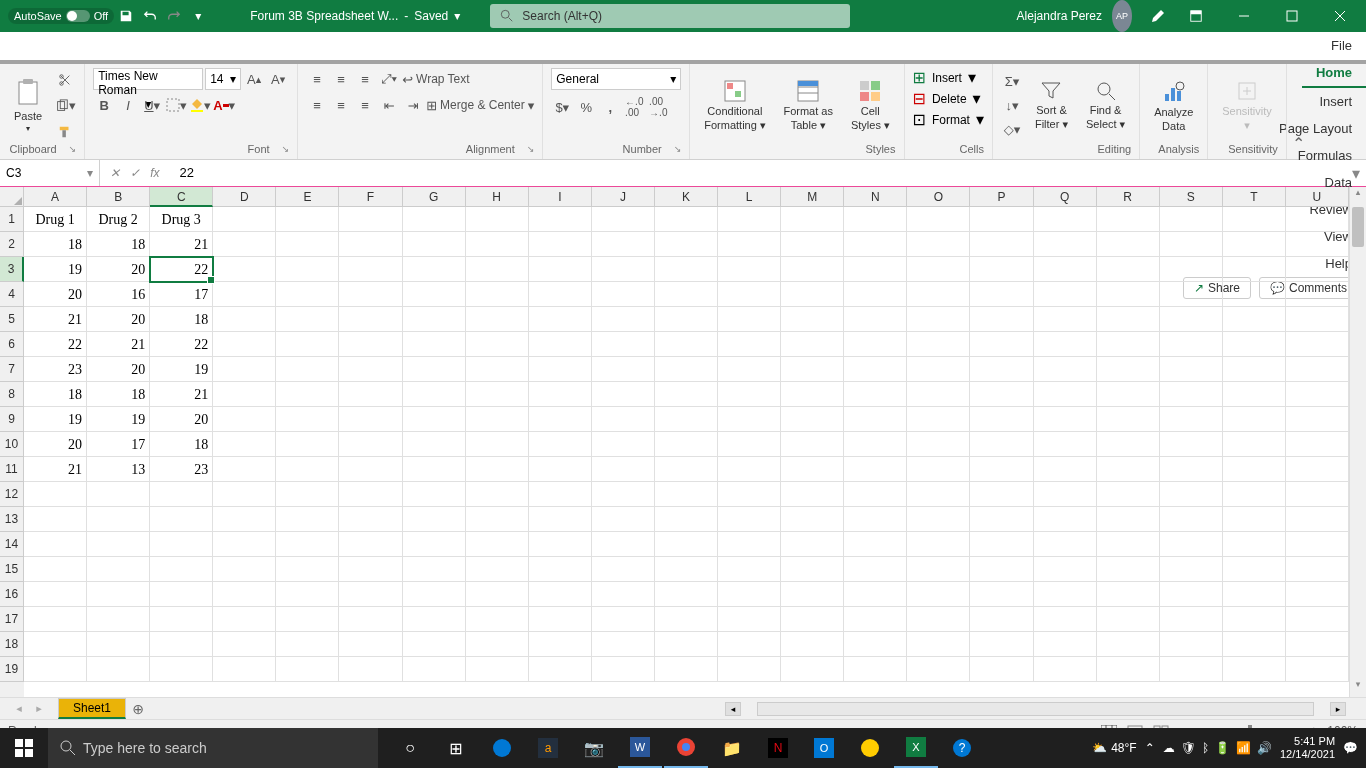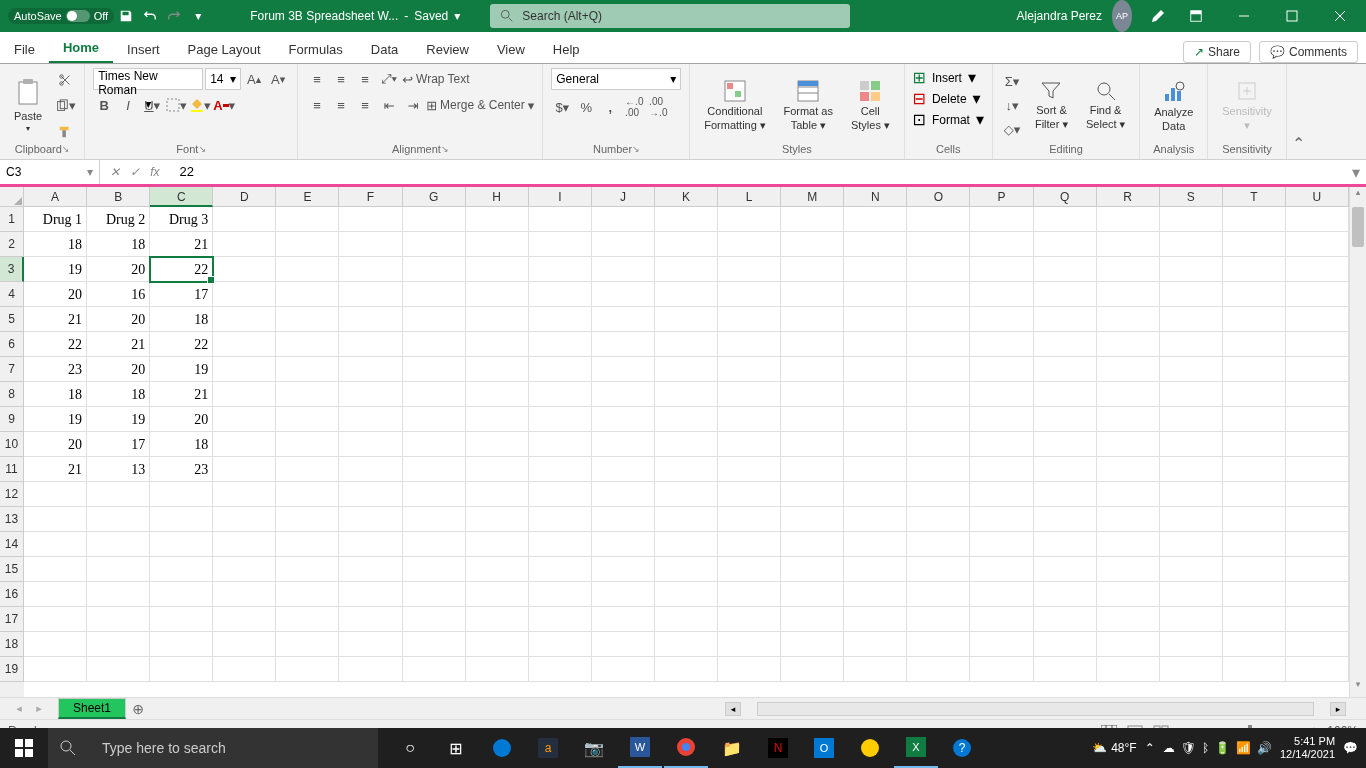--- a/index.html
+++ b/index.html
@@ -12,91 +12,91 @@
 .toggle-switch { width: 24px; height: 12px; background: rgba(255,255,255,0.3); border-radius: 6px; position: relative; }
 .toggle-switch::after { content:''; position:absolute; width:10px; height:10px; background:#fff; border-radius:50%; top:1px; left:1px; }
 .titlebar .icon-btn { width: 24px; height: 24px; display: flex; align-items: center; justify-content: center; color: #fff; cursor: pointer; }
 .doc-title { margin-left: 40px; display: flex; align-items: center; gap: 6px; }
 .search-box { margin-left: 30px; background: rgba(255,255,255,0.6); height: 24px; width: 360px; border-radius: 3px; display: flex; align-items: center; padding: 0 10px; color: #333; gap: 8px; }
 .titlebar-right { margin-left: auto; display: flex; align-items: center; gap: 4px; padding-right: 4px; }
 .user-badge { width: 20px; height: 32px; background: #7b8794; border-radius: 50%; display: flex; align-items: center; justify-content: center; font-size: 9px; color: #fff; }
 .win-btn { width: 44px; height: 32px; display: flex; align-items: center; justify-content: center; cursor: pointer; }
 
 
-.ribbon-tabs { height: 32px; background: #fff; display: flex; align-items: flex-end; border-bottom: 1px solid #a3a3a3; }
+.ribbon-tabs { height: 32px; background: #fff; display: flex; align-items: flex-end; padding-left: 8px; border-bottom: 4px solid #a3a3a3; flex-direction: column; }
 .ribbon-tab { padding: 6px 14px; font-size: 13px; cursor: pointer; color: #333; }
 .ribbon-tab.active { color: #107c41; border-bottom: 2px solid #107c41; font-weight: 600; }
 .ribbon-tabs-right { margin-left: auto; display: flex; gap: 8px; padding-right: 8px; align-items: center; }
 .share-btn, .comments-btn { border: 1px solid #ccc; padding: 3px 10px; font-size: 12px; border-radius: 3px; display: flex; align-items: center; gap: 4px; cursor: pointer; color: #333; }
 
 
 .ribbon { height: 96px; background: #f3f3f3; display: flex; border-bottom: 1px solid #d0d0d0; }
 .ribbon-group { border-right: 1px solid #e0e0e0; padding: 4px 8px 2px 8px; display: flex; flex-direction: column; justify-content: space-between; }
-.ribbon-group-label { text-align: center; font-size: 11px; color: #666; padding-bottom: 2px; display: flex; justify-content: center; align-items: center; gap: 0; }
+.ribbon-group-label { text-align: center; font-size: 11px; color: #666; padding-bottom: 2px; display: flex; justify-content: flex-end; align-items: center; gap: 12px; }
 .dialog-launcher { font-size: 9px; color: #888; cursor: pointer; }
 .ribbon-controls { display: flex; align-items: center; flex: 1; gap: 6px; }
 .big-btn { display: flex; flex-direction: column; align-items: center; justify-content: center; padding: 2px 6px; cursor: pointer; font-size: 11px; color: #333; gap: 2px; }
 .big-btn .big-icon { font-size: 24px; }
 .small-btn { width: 22px; height: 22px; display: flex; align-items: center; justify-content: center; cursor: pointer; font-size: 13px; color: #555; }
 .font-name { border: 1px solid #ccc; background: #fff; height: 22px; width: 110px; font-size: 12px; padding: 0 4px; display: flex; align-items: center; justify-content: space-between; flex-direction: column; }
 .font-size { border: 1px solid #ccc; background: #fff; height: 22px; width: 36px; font-size: 12px; padding: 0 4px; display: flex; align-items: center; justify-content: space-between; }
 .btn-row { display: flex; gap: 2px; }
 .number-format { border: 1px solid #ccc; background: #fff; height: 22px; width: 130px; font-size: 12px; padding: 0 4px; display: flex; align-items: center; justify-content: space-between; }
 .disabled { color: #bbb; }
 .collapse-ribbon { width: 24px; display: flex; align-items: flex-end; justify-content: center; padding-bottom: 6px; cursor: pointer; color: #666; }
 
 
-.formula-row { height: 27px; border-bottom: 3px solid #ec4899; display: flex; align-items: center; background: #fff; }
+.formula-row { height: 27px; border-bottom: 1px solid #ec4899; display: flex; align-items: center; background: #fff; }
 .name-box { width: 100px; height: 100%; border-right: 1px solid #d0d0d0; display: flex; align-items: center; padding: 0 6px; font-size: 12px; justify-content: space-between; }
 .fx-box { display: flex; align-items: center; gap: 10px; padding: 0 10px; height: 100%; border-right: none; }
 .fx-icon { font-style: italic; color: #888; font-size: 12px; cursor: pointer; }
 .formula-input { flex: 1; padding: 0 10px; font-size: 13px; font-family: 'Times New Roman', serif; }
 .formula-expand { width: 20px; text-align: center; color: #888; cursor: pointer; }
 
 
 .grid-container { position: relative; height: 510px; display: flex; }
 .corner { width: 24px; height: 20px; background: #f0f0f0; border-right: 1px solid #ccc; border-bottom: 1px solid #ccc; position: absolute; top: 0; left: 0; z-index: 3; display:flex; align-items:flex-end; justify-content:flex-end; padding:1px;}
 .corner::after { content:''; border-left:8px solid transparent; border-bottom:8px solid #b0b0b0; }
 .col-headers { position: absolute; top: 0; left: 24px; right: 17px; height: 20px; background: #f0f0f0; display: flex; z-index: 2; }
 .col-header { width: 64px; border-right: 1px solid #ccc; border-bottom: 1px solid #ccc; text-align: center; font-size: 12px; color: #333; line-height: 20px; cursor: pointer; }
 .col-header.active { background: #d2e8d4; border-bottom: 2px solid #107c41; }
 .row-headers { position: absolute; top: 20px; left: 0; width: 24px; bottom: 0; background: #f0f0f0; z-index: 2; }
 .row-header { height: 25px; border-right: 1px solid #ccc; border-bottom: 1px solid #ccc; text-align: center; font-size: 12px; color: #333; line-height: 25px; cursor: pointer; }
 .row-header.active { background: #d2e8d4; border-right: 2px solid #107c41; }
 .cells { position: absolute; top: 20px; left: 24px; right: 17px; bottom: 0; }
 .cell-row { display: flex; height: 25px; }
 .cell { width: 64px; border-right: 1px solid #e0e0e0; border-bottom: 1px solid #e0e0e0; font-family: 'Times New Roman', serif; font-size: 14px; padding: 2px 4px; text-align: right; line-height: 21px; }
-.cell.header-cell { text-align: right; }
+.cell.header-cell { text-align: center; }
 .cell.selected { outline: 2px solid #107c41; outline-offset: -1px; position: relative; z-index: 1; }
 .cell.selected::after { content:''; position:absolute; bottom:-3px; right:-3px; width:6px; height:6px; background:#107c41; border:1px solid #fff; }
 .vscroll { position: absolute; top: 0; right: 0; width: 17px; bottom: 0; background: #f0f0f0; border-left: 1px solid #ddd; }
 .vscroll-thumb { position:absolute; top:20px; left:2px; right:2px; height:40px; background:#c0c0c0; border-radius:2px; }
 
 
 .sheet-tabs-row { height: 22px; background: #f0f0f0; display: flex; align-items: center; border-top: 1px solid #ddd; }
 .sheet-nav { display: flex; gap: 2px; padding: 0 10px; }
 .sheet-nav-btn { width: 18px; text-align: center; color: #aaa; cursor: pointer; font-size: 11px; }
-.sheet-tab { background: #22c55e; padding: 2px 14px; font-size: 12px; border: 1px solid #ccc; border-bottom: 2px solid #107c41; cursor: pointer; }
+.sheet-tab { background: #eab308; padding: 2px 14px; font-size: 12px; border: 1px solid #ccc; border-bottom: 2px solid #107c41; cursor: pointer; }
 .add-sheet { width: 24px; text-align: center; color: #666; cursor: pointer; font-size: 14px; }
 .hscroll-area { flex: 1; display:flex; align-items:center; padding: 0 20px; }
 .hscroll-track { flex:1; height:14px; background:#e8e8e8; border:1px solid #ccc; position:relative; margin: 0 16px;}
 .hscroll-btn { width:16px; height:14px; background:#e0e0e0; border:1px solid #ccc; display:flex; align-items:center; justify-content:center; font-size:9px; cursor:pointer; }
 
 
 .status-bar { height: 22px; background: #f0f0f0; border-top: 1px solid #ddd; display: flex; align-items: center; padding: 0 8px; font-size: 12px; color: #555; }
 .status-right { margin-left: auto; display: flex; align-items: center; gap: 10px; }
 .view-btns { display: flex; gap: 2px; }
 .view-btn { width: 24px; height: 18px; display: flex; align-items: center; justify-content: center; cursor: pointer; font-size: 12px; }
 .zoom-slider { width: 100px; height: 4px; background: #ccc; position: relative; }
 .zoom-slider::after { content:''; position:absolute; top:-4px; left:48px; width:4px; height:12px; background:#888; }
 
 
 .taskbar { height: 40px; background: #1f1f1f; display: flex; align-items: center; color: #fff; position: absolute; bottom: 0; left: 0; right: 0; }
 .start-btn { width: 48px; height: 40px; display: flex; align-items: center; justify-content: center; cursor: pointer; }
-.task-search { background: #333; height: 40px; width: 330px; display: flex; align-items: center; padding: 0 12px; gap: 26px; color: #ccc; font-size: 14px; }
+.task-search { background: #333; height: 40px; width: 330px; display: flex; align-items: center; padding: 0 12px; gap: 7px; color: #ccc; font-size: 14px; }
 .task-icons { display: flex; gap: 2px; margin-left: 10px; }
 .task-icon { width: 44px; height: 40px; display: flex; align-items: center; justify-content: center; cursor: pointer; font-size: 16px; }
 .task-icon.active { border-bottom: 2px solid #76b9ed; }
 .systray { margin-left: auto; display: flex; align-items: center; gap: 8px; padding-right: 8px; font-size: 12px; }
 .systray-icons { display: flex; gap: 6px; align-items: center; }
 .clock { text-align: right; line-height: 1.2; font-size: 11px; }
 .weather { display: flex; align-items: center; gap: 4px; }
 
 svg { display: block; }
 </style>

